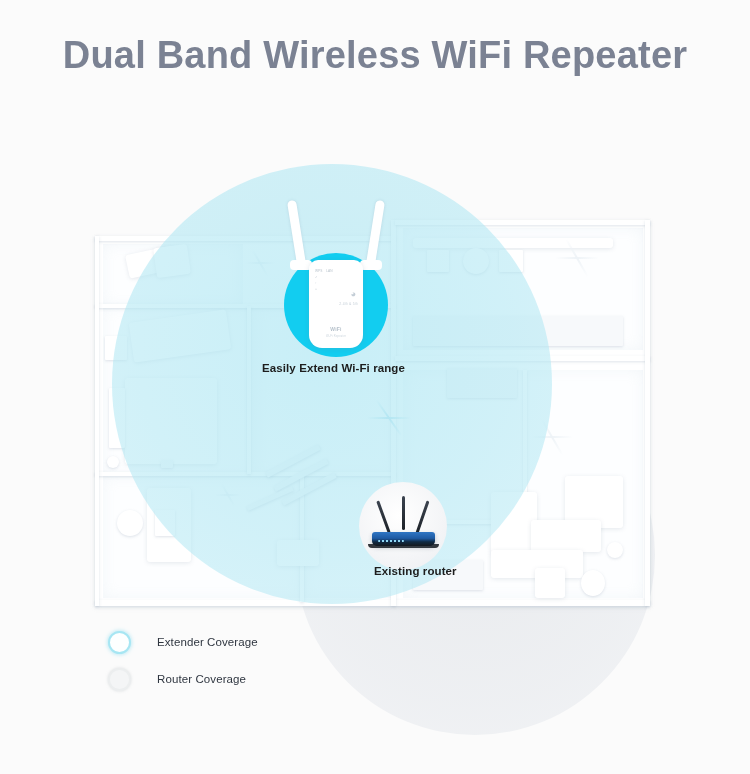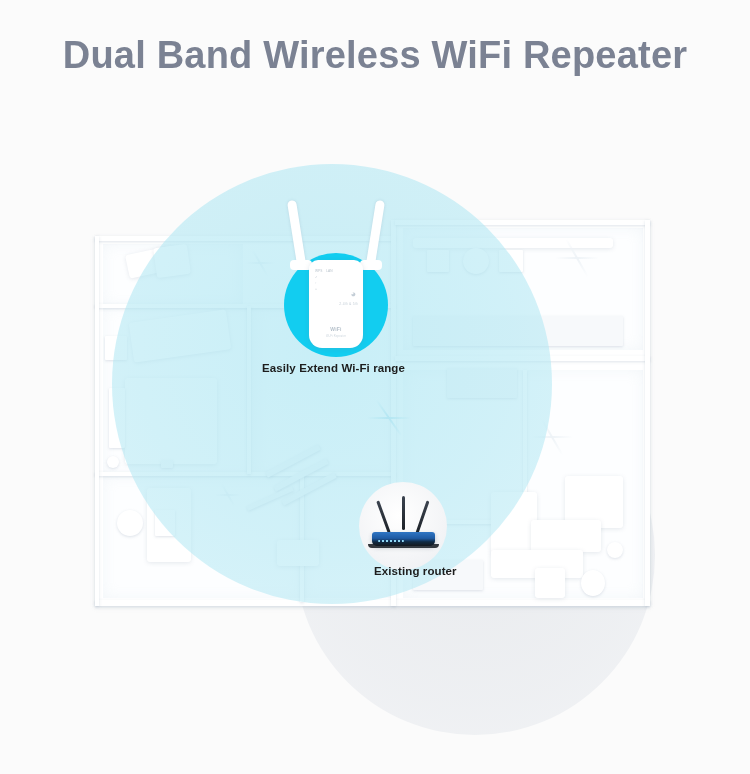--- a/index.html
+++ b/index.html
@@ -442,14 +442,24 @@
       <div class="rt-antenna a1"></div>
       <div class="rt-antenna a2"></div>
       <div class="rt-antenna a3"></div>
       <div class="rt-base"></div>
       <div class="rt-body"></div>
     </div>
     <div class="caption caption-router">Existing router</div>
 
   </div>
 
+  <div class="legend">
+    <div class="legend-row">
+      <div class="legend-swatch extender"></div>
+      <div class="legend-label">Extender Coverage</div>
+    </div>
+    <div class="legend-row">
+      <div class="legend-swatch router"></div>
+      <div class="legend-label">Router Coverage</div>
+    </div>
+  </div>
 
 </div>
 
 </body></html>

